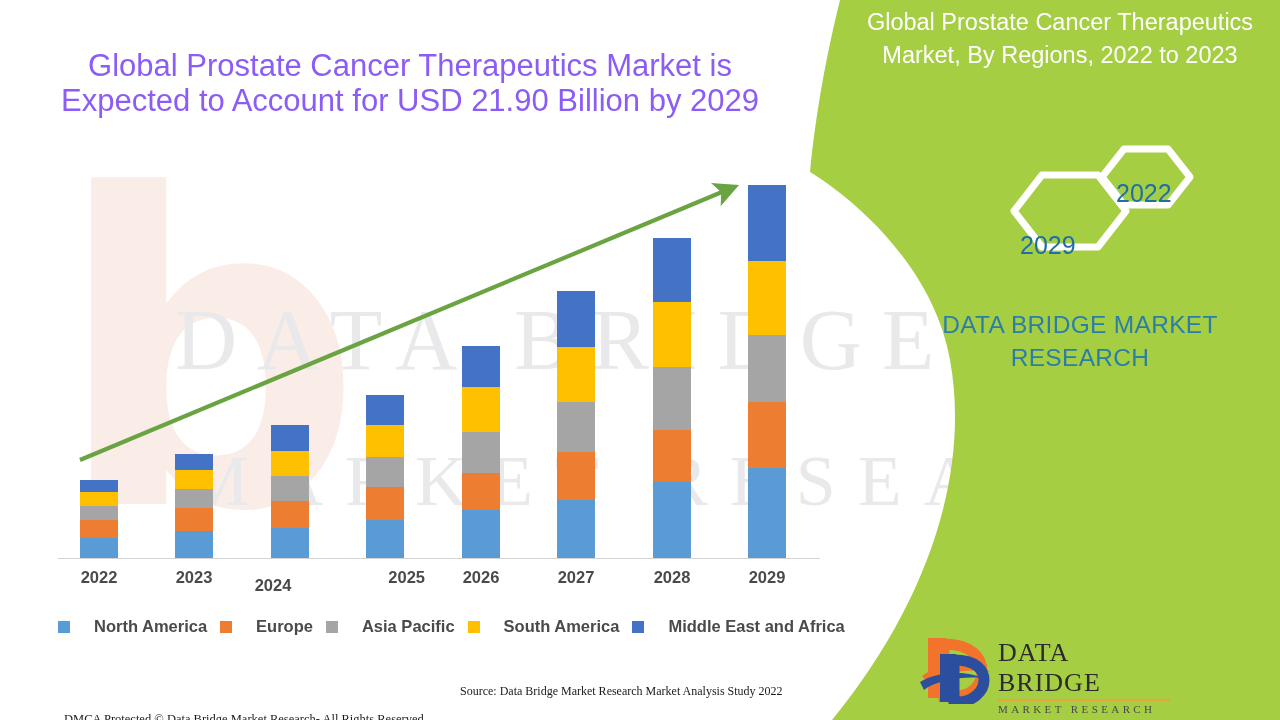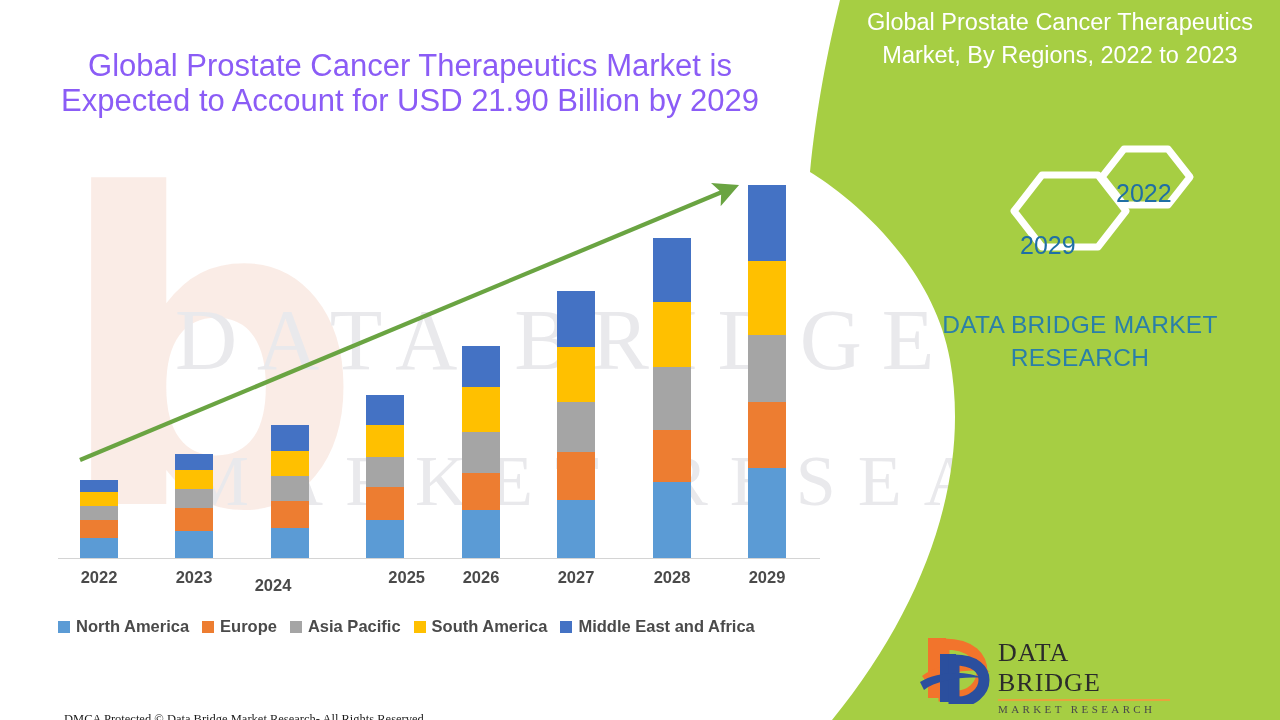--- a/index.html
+++ b/index.html
@@ -54,21 +54,21 @@
 
   
   .arrow { position:absolute; left:0; top:0; width:860px; height:600px; pointer-events:none; }
 
   
   .legend {
     position:absolute; left:58px; top:617px; width:790px;
     display:flex; align-items:center; gap:13px;
     font-size:16.5px; font-weight:700; color:#4a4a4a;
   }
-  .legend-item { display:flex; align-items:center; gap:6px; white-space:nowrap; }
+  .legend-item { display:flex; align-items:center; gap:24px; white-space:nowrap; }
   .swatch { width:12px; height:12px; display:inline-block; }
 
   
   .footer {
     position:absolute; left:0; top:684px; width:860px; height:22px;
   }
   .dmca {
     position:absolute; left:64px; top:0;
     font-family:"Liberation Serif", serif;
     font-size:12.5px; color:#1a1a1a; white-space:nowrap;margin-top:28px;
@@ -229,20 +229,21 @@
         <span>South America</span>
       </div>
       <div class="legend-item">
         <span class="swatch" style="background: rgb(68, 114, 196);"></span>
         <span>Middle East and Africa</span>
       </div>
     </div>
 
   <div class="footer">
     <div class="dmca">DMCA Protected © Data Bridge Market Research- All Rights Reserved.</div>
+    <div class="source">Source: Data Bridge Market Research Market Analysis Study 2022</div>
   </div>
 
   <div class="panel">
     <svg width="470" height="720" viewBox="0 0 470 720">
       <path d="M 30 0
                L 470 0
                L 470 720
                L 22 720
                C 120 600, 160 470, 140 360
                C 122 258, 30 190, 0 172

